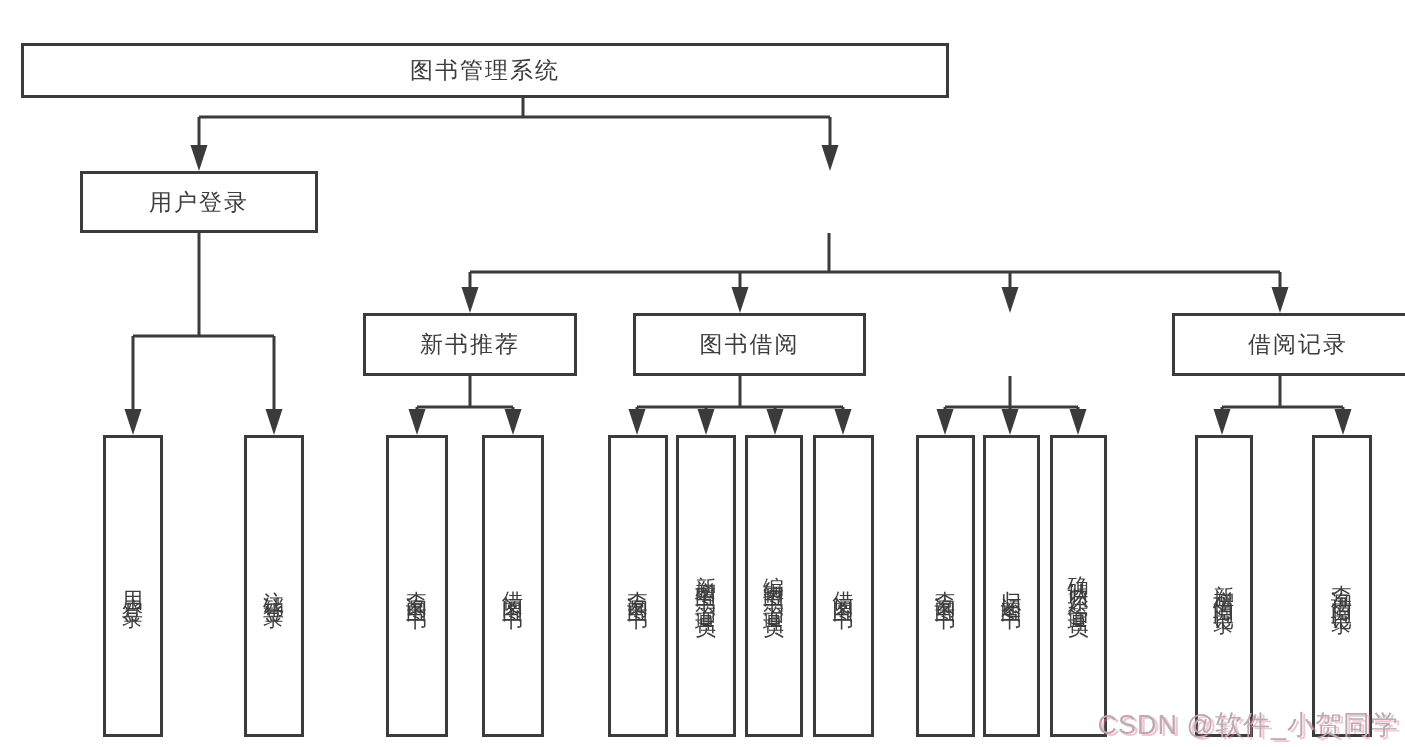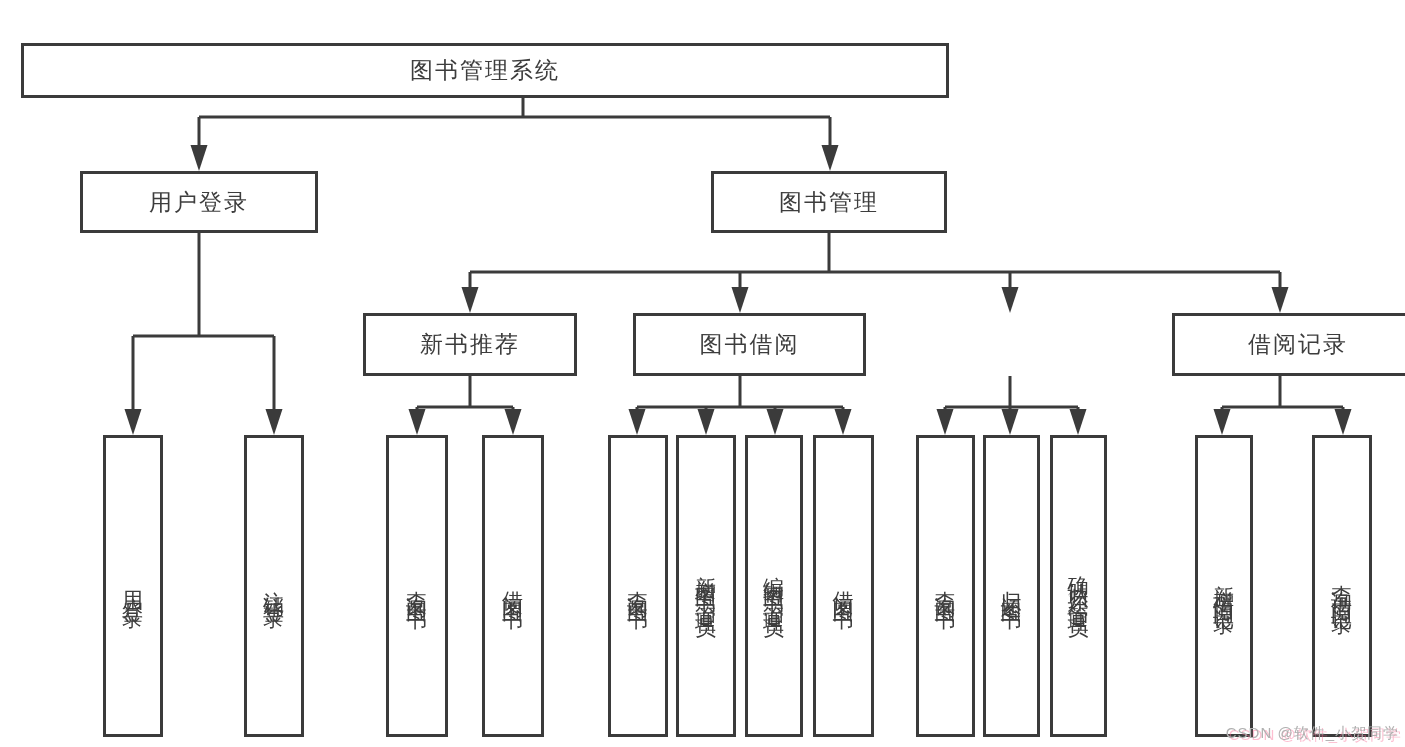--- a/index.html
+++ b/index.html
@@ -51,21 +51,21 @@
   .lf8{left:813px;width:61px;}
   .lf9{left:916px;width:59px;}
   .lf10{left:983px;width:57px;}
   .lf11{left:1050px;width:57px;}
   .lf12{left:1195px;width:58px;}
   .lf13{left:1312px;width:60px;}
   .watermark{
     position:absolute;
     right:6px;bottom:4px;
     z-index:2;
-    font-size:15px;
+    font-size:27px;
     color:#b0b0b0;
     text-shadow:3px 2px 0 rgba(251,114,153,0.45);
     letter-spacing:1px;
   }
 </style>
 </head>
 <body>
 
 <div class="canvas">
 
@@ -99,23 +99,20 @@
       <polygon points="1334.5,409 1351.5,409 1343,435"></polygon>
     </g>
   </svg>
 
   <div class="node hnode n-root">
     <span>图书管理系统</span>
   </div>
 
   <div class="node hnode n-login">
     <span>用户登录</span>
-  </div>
-  <div class="node hnode n-mgmt">
-    <span>图书管理</span>
   </div>
 
   <div class="node hnode lvl3 n-newbook">
     <span>新书推荐</span>
   </div>
   <div class="node hnode lvl3 n-borrow">
     <span>图书借阅</span>
   </div>
   <div class="node hnode lvl3 n-records">
     <span>借阅记录</span>

